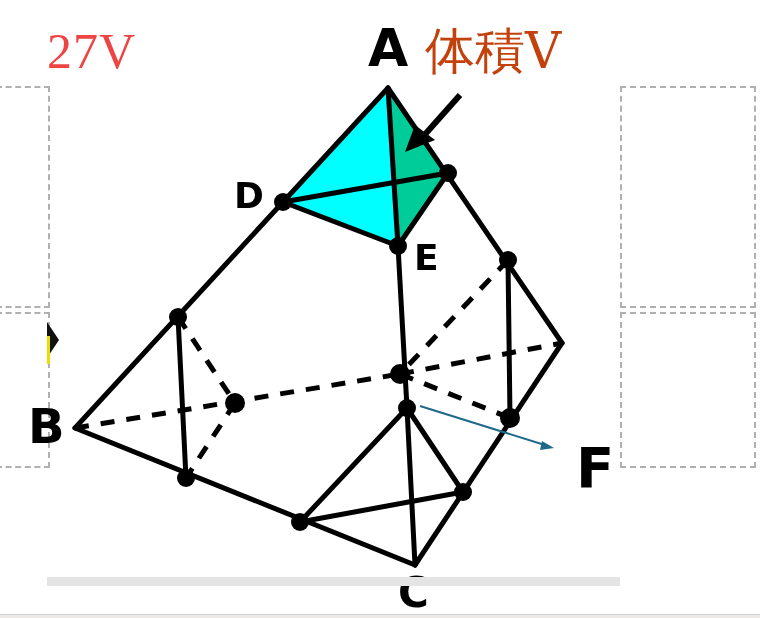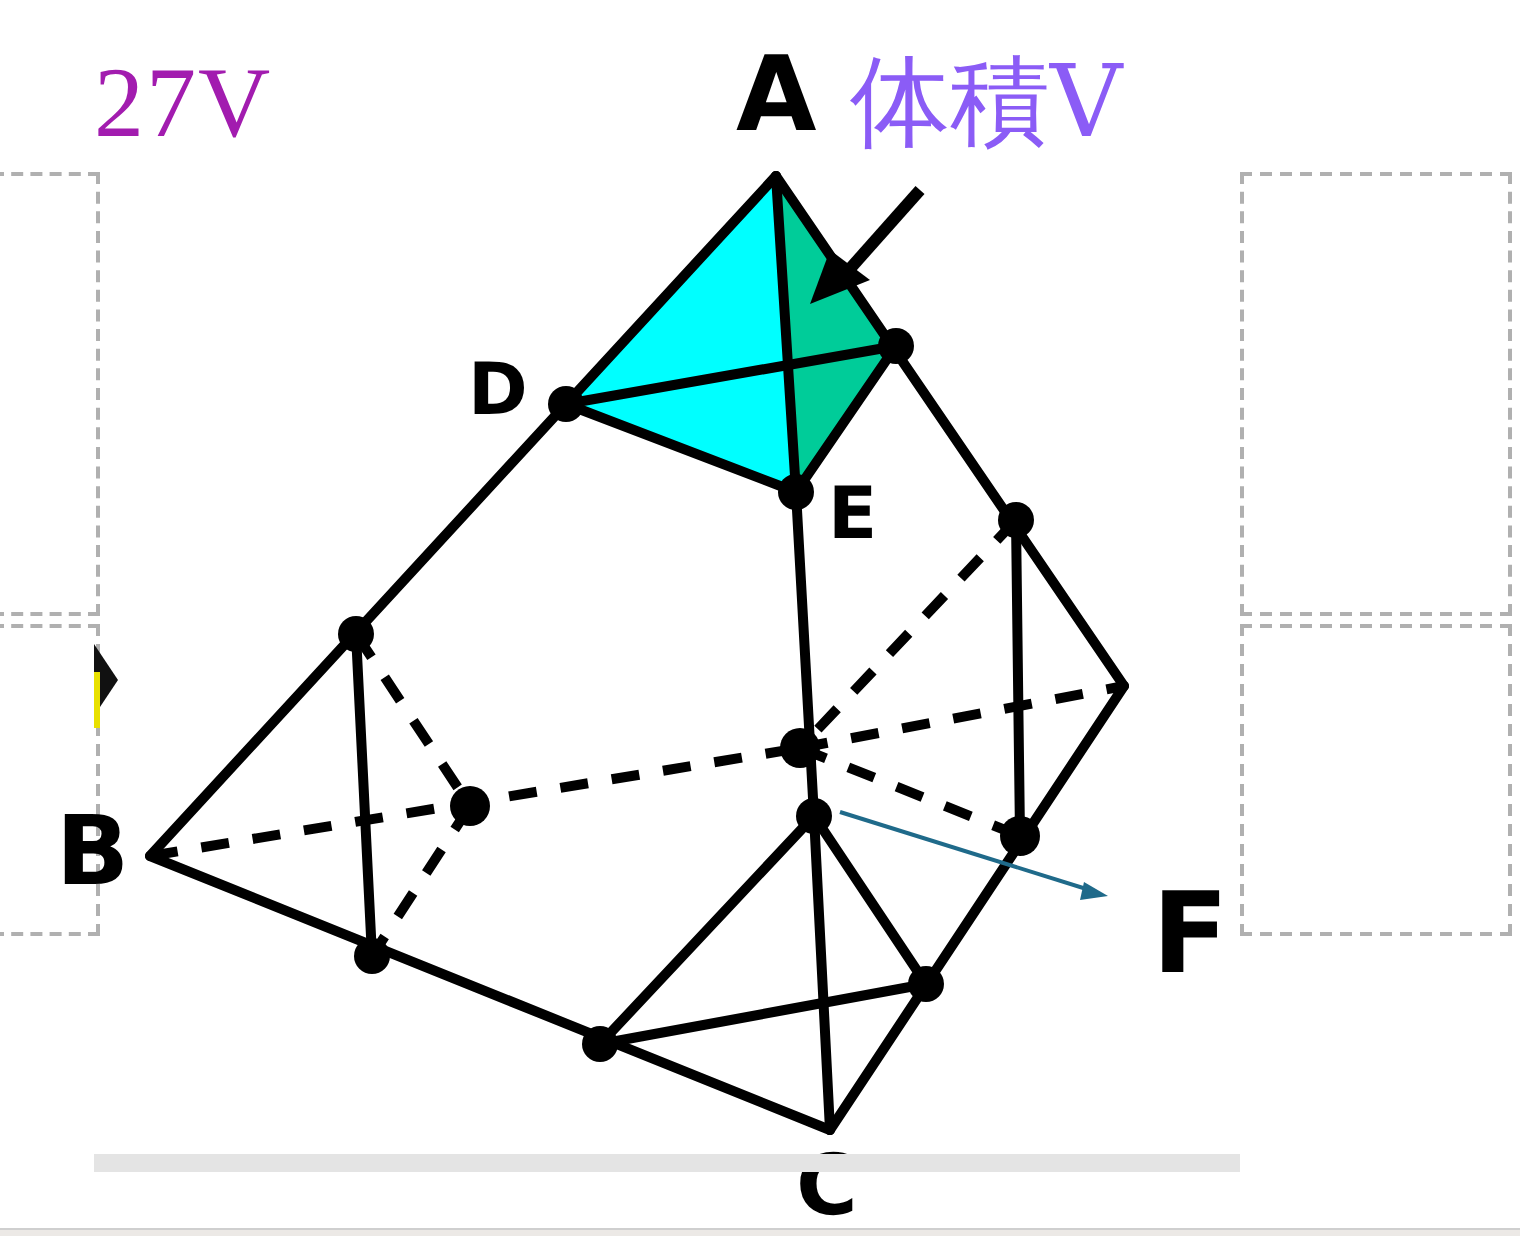--- a/index.html
+++ b/index.html
@@ -10,26 +10,26 @@
   }
   .placeholder {
     position: absolute; border: 2px dashed #b0b0b0; box-sizing: border-box;
   }
   .ph-top-left { left: -4px; top: 86px; width: 54px; height: 222px; border-left: none; }
   .ph-top-right { left: 620px; top: 86px; width: 136px; height: 222px; }
   .ph-mid-left { left: -4px; top: 312px; width: 54px; height: 156px; border-left: none; }
   .ph-mid-right { left: 620px; top: 312px; width: 136px; height: 156px; }
   .caption-27v {
     position: absolute; left: 47px; top: 26px; font-family: "Liberation Serif", "DejaVu Serif", serif;
-    font-size: 50px; color: #a21caf; letter-spacing: 1px; line-height: 1; white-space: nowrap;
+    font-size: 50px; color: #ef4444; letter-spacing: 1px; line-height: 1; white-space: nowrap;
     overflow: hidden; width: 110px;
   }
   .caption-volume {
     position: absolute; left: 425px; top: 26px; font-family: "DejaVu Serif", "Liberation Serif", serif;
-    font-size: 50px; color: #8b5cf6; line-height: 1; white-space: nowrap;
+    font-size: 50px; color: #c2410c; line-height: 1; white-space: nowrap;
   }
   svg.figure { position: absolute; left: 0; top: 0; }
   .vlabel {
     position: absolute; font-family: "DejaVu Sans", "Liberation Sans", sans-serif;
     font-weight: bold; color: #000; line-height: 1;
   }
   .lbl-A { left: 368px; top: 22px; font-size: 52px; }
   .lbl-B { left: 28px; top: 402px; font-size: 48px; }
   .lbl-C { left: 398px; top: 572px; font-size: 42px; }
   .lbl-D { left: 234px; top: 178px; font-size: 36px; }

